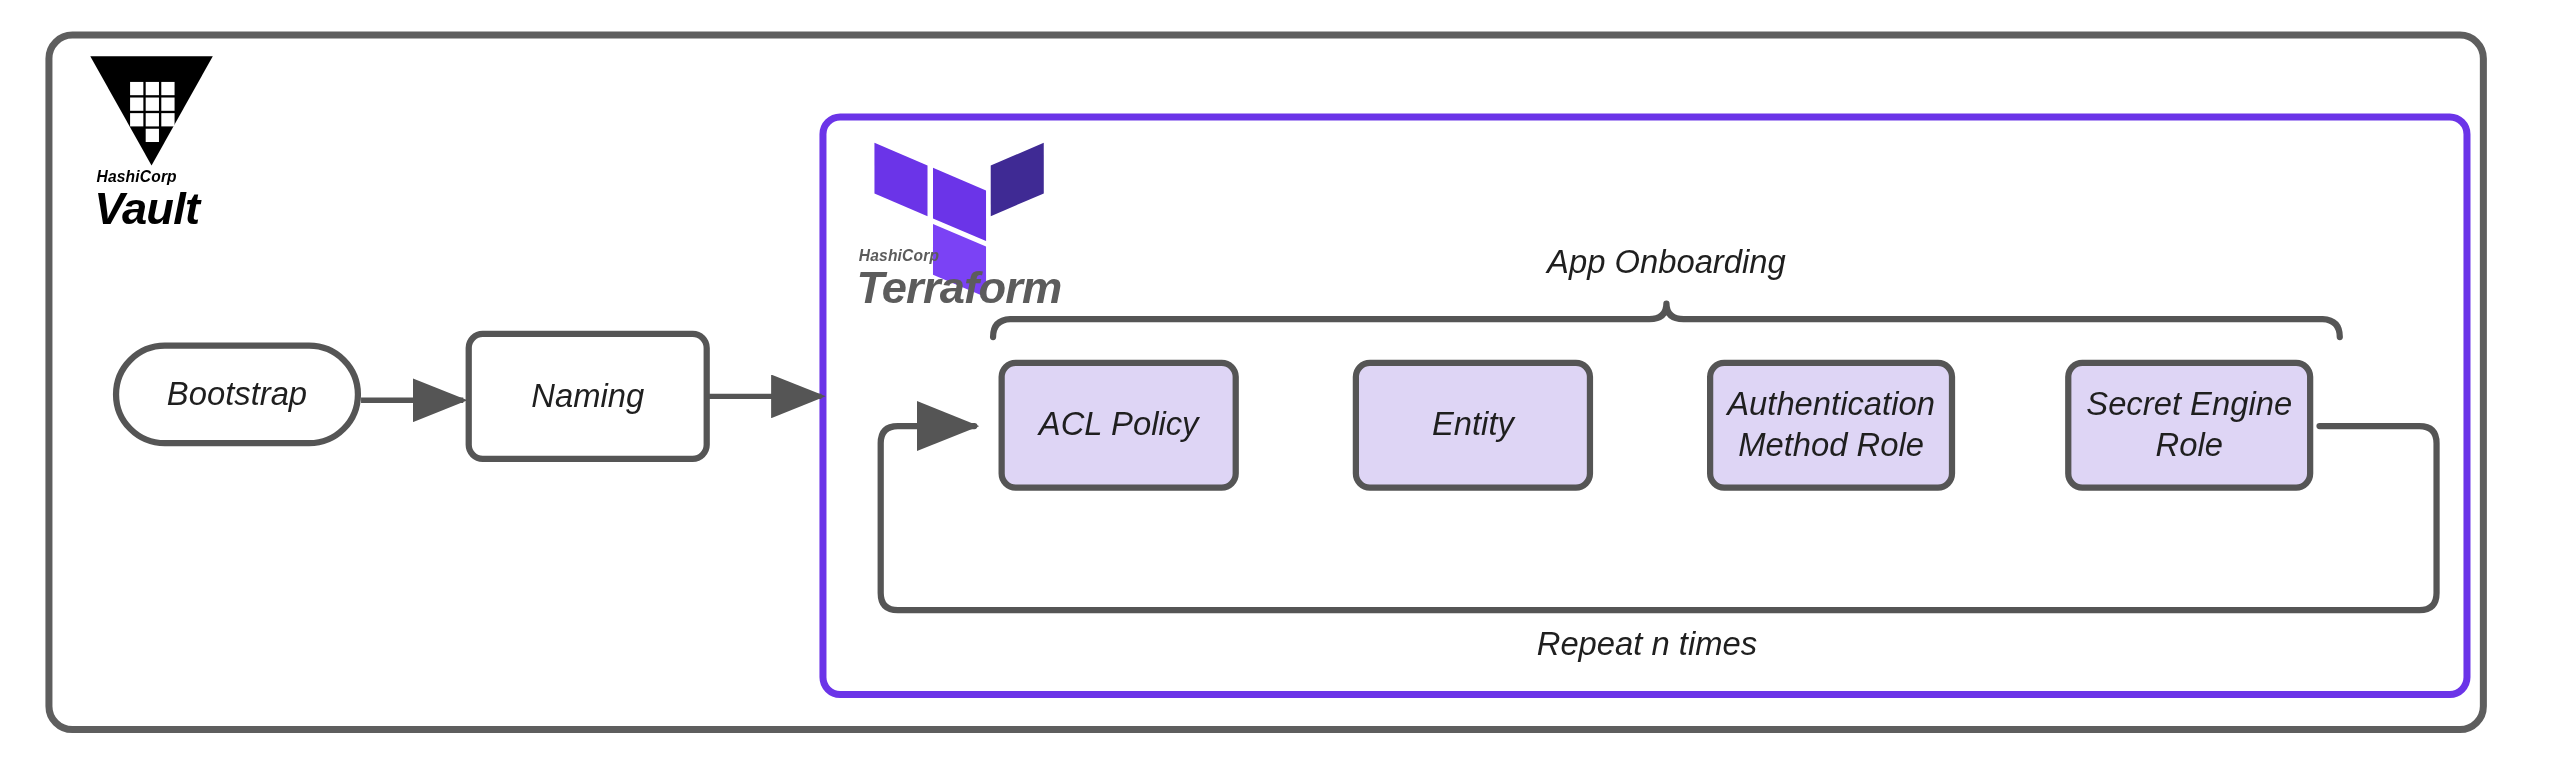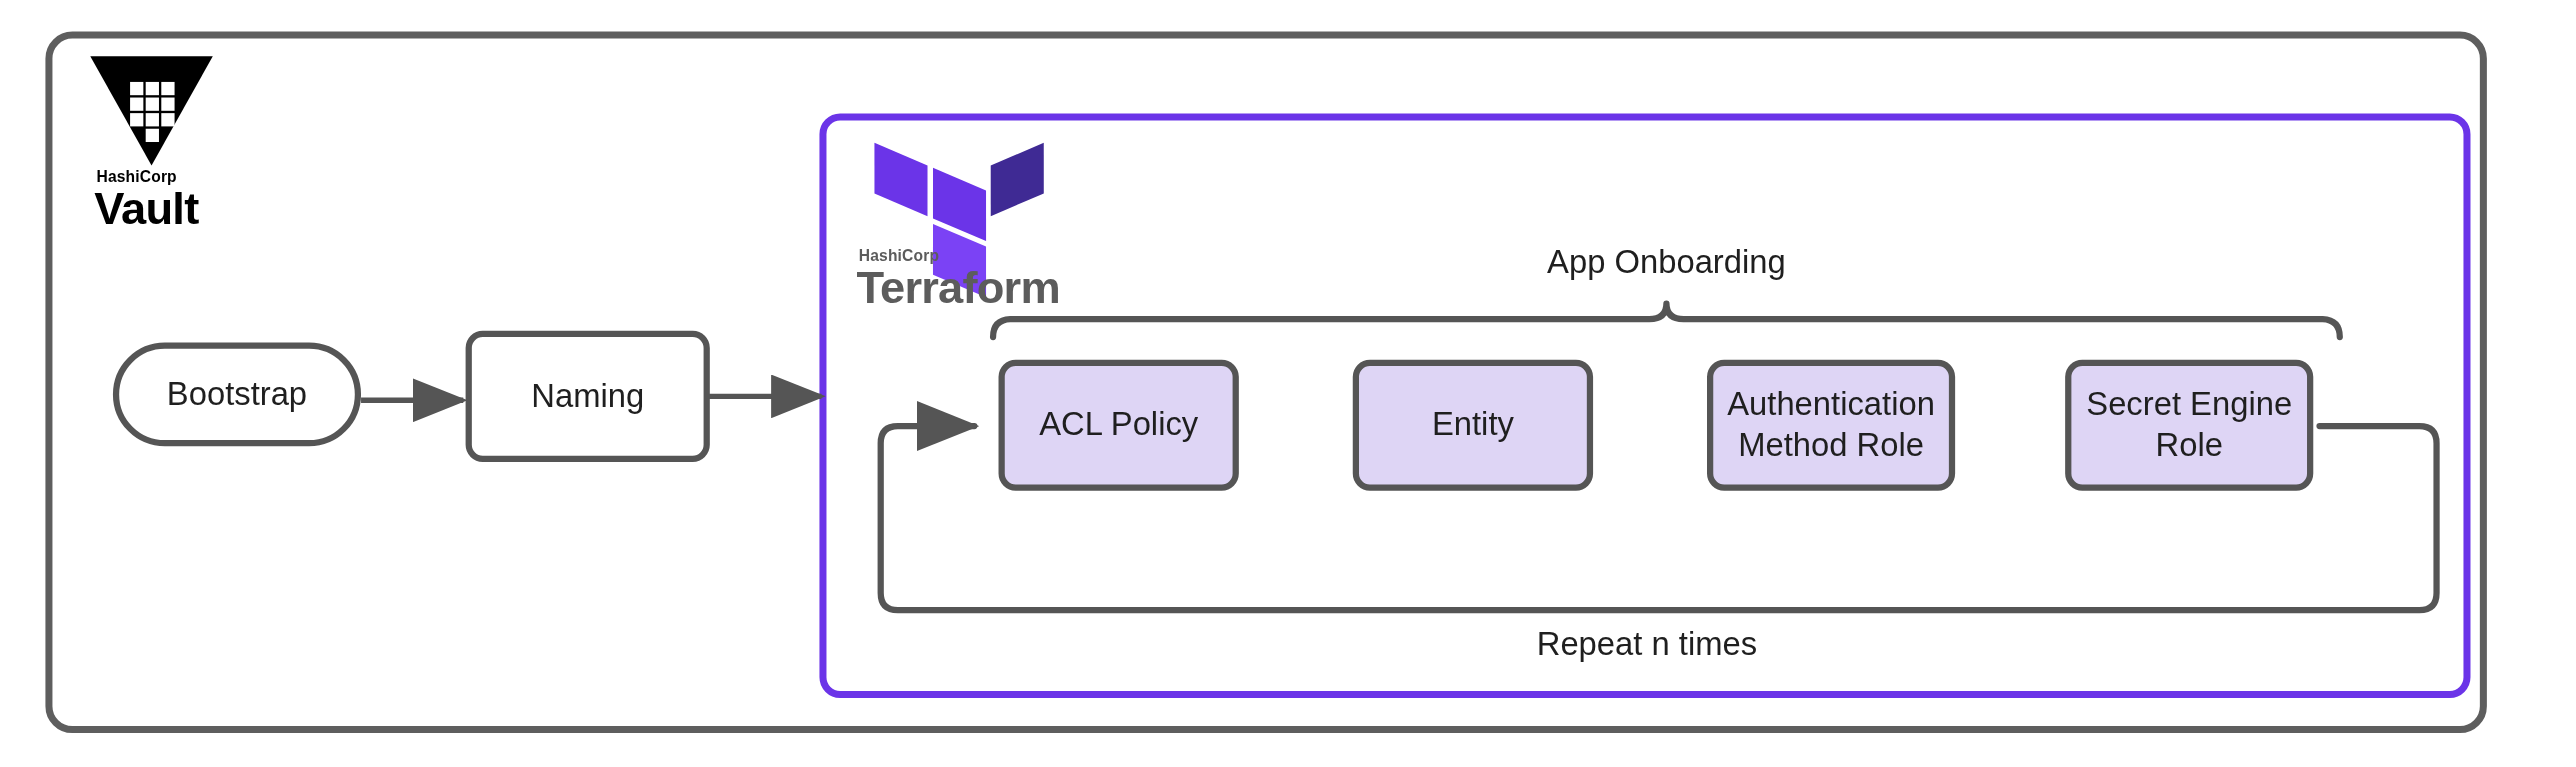--- a/index.html
+++ b/index.html
@@ -10,20 +10,21 @@
   body {
     width: 2576px;
     height: 767px;
     font-family: "Liberation Sans", sans-serif;
     overflow: hidden;
   }
   #diagram-root {
     position: relative;
     width: 2576px;
     height: 767px;
+    font-style: italic;
   }
   svg.canvas {
     position: absolute;
     top: 0;
     left: 0;
     width: 2576px;
     height: 767px;
     display: block;
   }
   .node-label {

